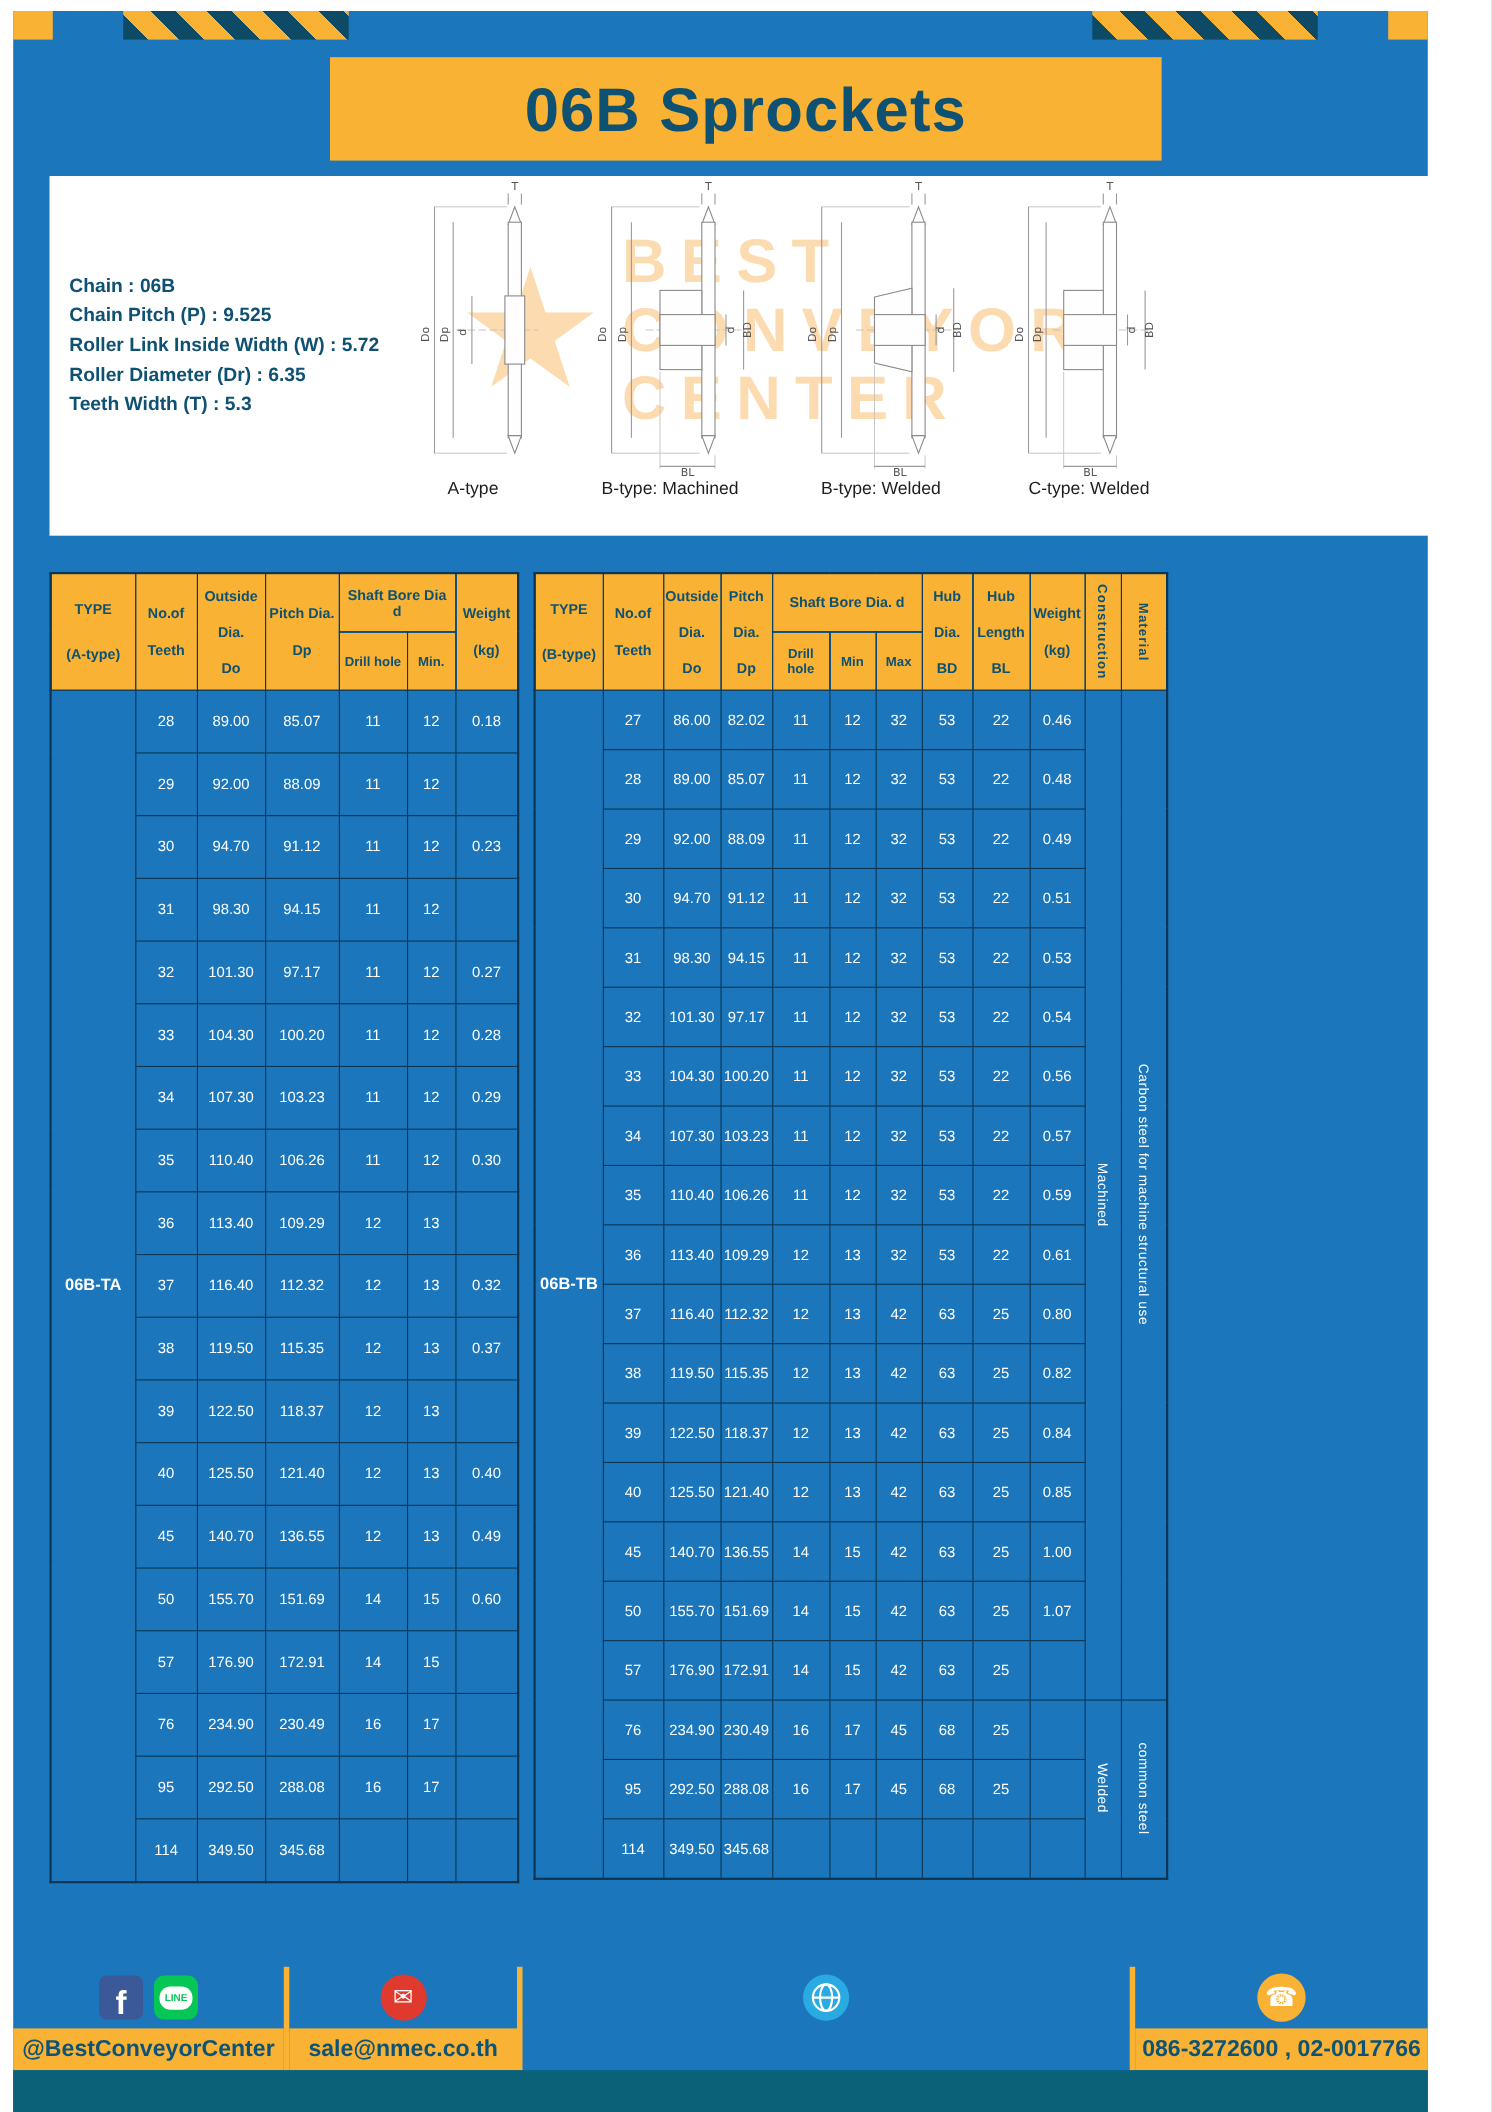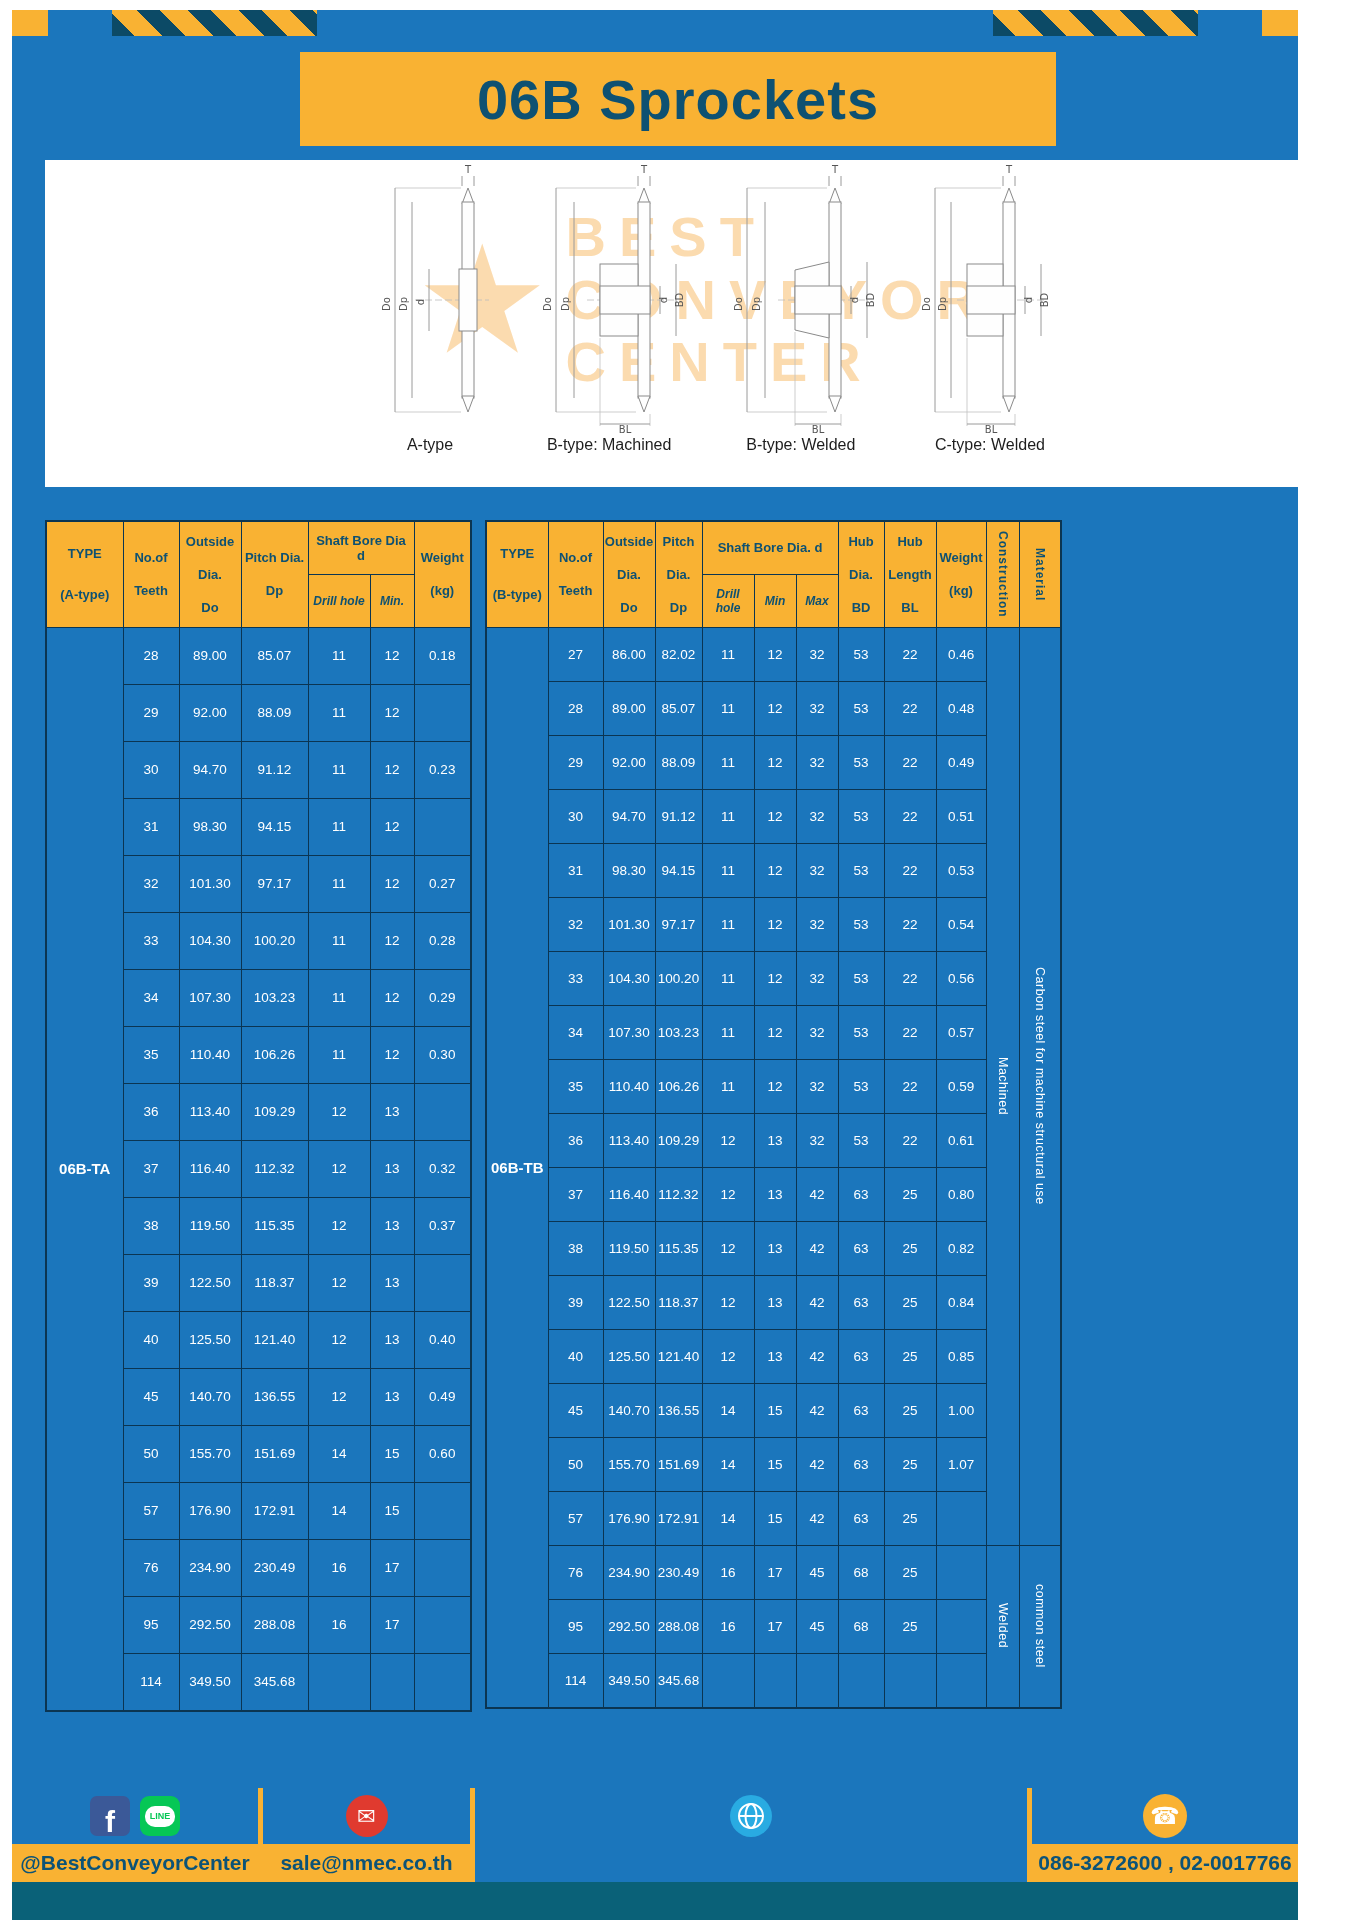--- a/index.html
+++ b/index.html
@@ -46,21 +46,21 @@
   .spec-table th,.spec-table td{border:1px solid #0B3552;text-align:center;vertical-align:middle;
                                 padding:0 2px;overflow:hidden;}
   .spec-table th{background:#F9B233;color:#0E5172;font-weight:bold;font-size:13px;}
   .spec-table thead tr{height:53px;}
   .spec-table td{color:#ffffff;font-size:13.5px;}
   #table-a{left:33px;top:510px;width:425px;}
   #table-b{left:473px;top:510px;width:575px;}
   #table-a tbody td{height:56px;}
   #table-b tbody td{height:53px;}
   .type-cell{font-weight:bold;font-size:15px !important;}
-  .sub-th{font-size:12px !important;font-style:italic;}
+  .sub-th{font-size:12px !important;}
   .th-stack{display:flex;flex-direction:column;align-items:center;justify-content:center;}
   .s2{gap:18px;} .s2t{gap:26px;} .s3{gap:18px;}
   th.vert-th{writing-mode:vertical-rl;font-size:12px;letter-spacing:1px;padding:4px 0;}
   td.vcell{writing-mode:vertical-rl;font-size:12.5px;letter-spacing:0.5px;text-align:center;}
 
   
   .footer{position:absolute;left:0;right:0;bottom:38px;height:94px;display:flex;}
   .fdiv{width:5px;background:#F9B233;}
   .fcol{display:flex;flex-direction:column;}
   .ficons{height:56px;display:flex;align-items:center;justify-content:center;gap:10px;}
@@ -97,20 +97,27 @@
 
       <div class="watermark">
         <span class="wm-star">★</span>
         <div class="wm-text">
           <div>BEST</div>
           <div>CONVEYOR</div>
           <div>CENTER</div>
         </div>
       </div>
 
+      <div class="spec-lines">
+        <div class="spec-line">Chain : 06B</div>
+        <div class="spec-line">Chain Pitch (P) : 9.525</div>
+        <div class="spec-line">Roller Link Inside Width (W) : 5.72</div>
+        <div class="spec-line">Roller Diameter (Dr) : 6.35</div>
+        <div class="spec-line">Teeth Width (T) : 5.3</div>
+      </div>
 
       <div class="diagrams">
 
         <div class="diag">
           <svg viewBox="0 0 130 270" width="130" height="270">
             <text x="103" y="9" text-anchor="middle" class="dlabel">T</text>
             <line x1="97" y1="12" x2="97" y2="22" class="dim"></line>
               <line x1="109" y1="12" x2="109" y2="22" class="dim"></line>
             <line x1="50" y1="136" x2="124" y2="136" class="cline"></line>
             <polygon points="97,40 103,24 109,40" class="part"></polygon>

